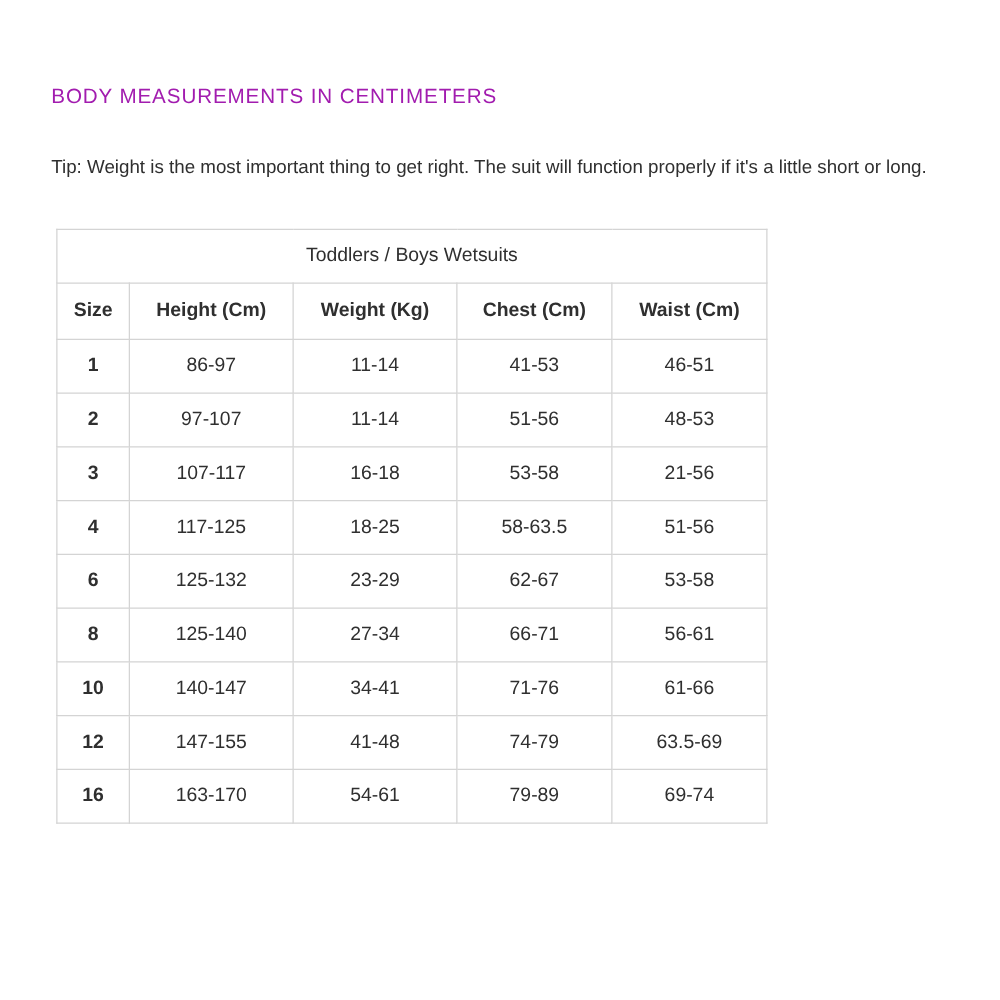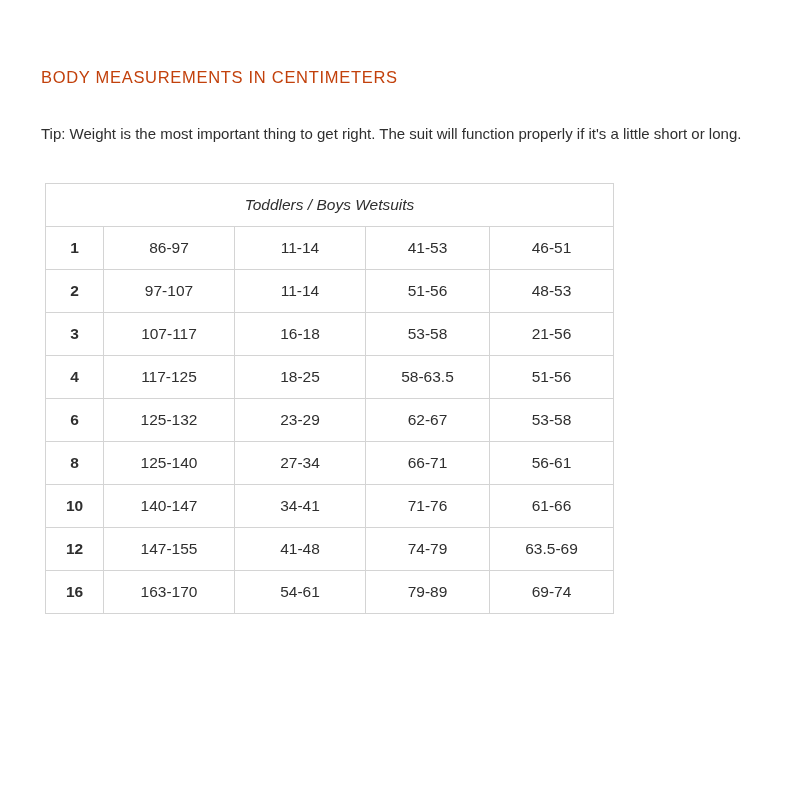--- a/index.html
+++ b/index.html
@@ -17,21 +17,21 @@
   .page {
     width: 800px;
     height: 800px;
     box-sizing: border-box;
     padding: 68px 40px 0 41px;
     position: relative;
   }
   .heading {
     font-size: 16.5px;
     letter-spacing: 0.7px;
-    color: #c2410c;
+    color: #a21caf;
     margin: 0 0 34px 0;
     font-weight: 400;
   }
   .tip {
     font-size: 15px;
     line-height: 1.75;
     color: #2f2f2f;
     margin: 0 0 36px 0;
     max-width: 725px;
     font-weight: 400;
@@ -51,21 +51,20 @@
     vertical-align: middle;
     font-size: 15.5px;
     font-weight: 400;
     color: #2f2f2f;
   }
   .table-title {
     font-size: 16.5px;
     font-weight: 700;
     height: 46px;
     color: #2f2f2f;
-    font-style: italic;
   }
   thead th.col-head {
     font-weight: 700;
     font-size: 15.5px;
     height: 44px;
     color: #2f2f2f;
   }
   tbody td.size-cell {
     font-weight: 700;
   }
@@ -88,20 +87,27 @@
     <colgroup>
       <col class="c-size">
       <col class="c-height">
       <col class="c-weight">
       <col class="c-chest">
       <col class="c-waist">
     </colgroup>
     <thead>
       <tr>
         <th class="table-title" colspan="5">Toddlers / Boys Wetsuits</th>
+      </tr>
+      <tr>
+        <th class="col-head">Size</th>
+        <th class="col-head">Height (Cm)</th>
+        <th class="col-head">Weight (Kg)</th>
+        <th class="col-head">Chest (Cm)</th>
+        <th class="col-head">Waist (Cm)</th>
       </tr>
     </thead>
     <tbody>
       <tr>
         <td class="size-cell">1</td>
         <td>86-97</td>
         <td>11-14</td>
         <td>41-53</td>
         <td>46-51</td>
       </tr>

